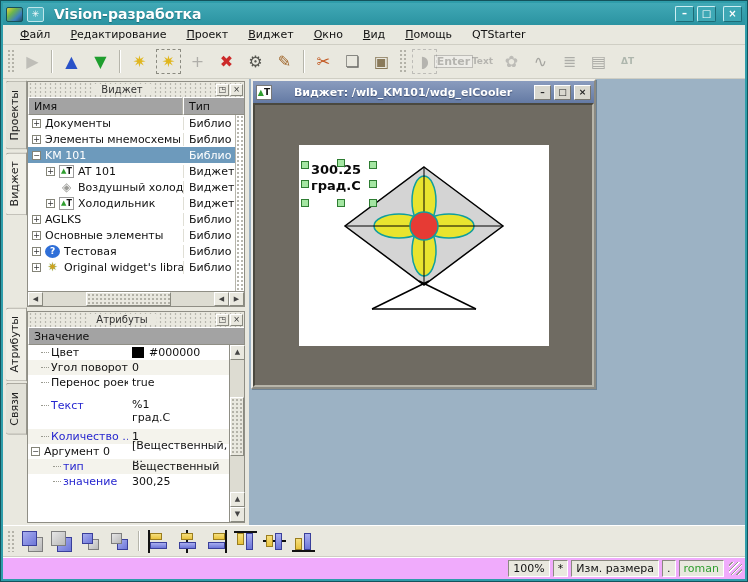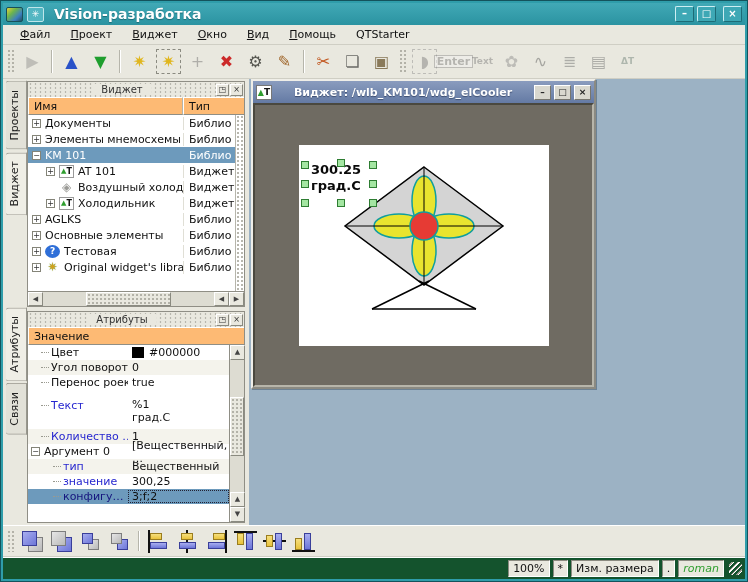--- a/index.html
+++ b/index.html
@@ -79,21 +79,21 @@
   .dock { background:#e9e8df; border:1px solid #8f8e85; display:flex; flex-direction:column; min-height:0; }
   .dock.widget { height:226px; flex:0 0 226px; }
   .dock.attrs { flex:1; margin-top:4px; }
   .dock-header { height:15px; flex:0 0 15px; display:flex; align-items:center;
     background-image:radial-gradient(#b8b7ae 1px, transparent 1.2px); background-size:5px 4px; }
   .dock-title { margin:0 auto; background:#e9e8df; padding:0 8px; font-size:10px; color:#333; }
   .dock-hbtns { display:flex; gap:1px; padding-right:1px; background:#e9e8df; }
   .dhb { width:13px; height:12px; border:1px solid #fff; border-right-color:#8a8a80;
     border-bottom-color:#8a8a80; background:#e9e8df; font-size:8px; line-height:10px; text-align:center; color:#333; }
 
-  .colhead { display:flex; height:18px; flex:0 0 18px; background:#fdba74; }
+  .colhead { display:flex; height:18px; flex:0 0 18px; background:#a3a3a3; }
   .colcell { padding:2px 5px; border-right:1px solid #b6b5ab; border-bottom:1px solid #8f8e85;
     border-top:1px solid #fff; border-left:1px solid #fff; overflow:hidden; white-space:nowrap; }
 
   
   .tree-body { flex:1; background:#fff; display:flex; min-height:0; }
   .tree-rows { flex:1; overflow:hidden; }
   .trow { display:flex; height:16px; align-items:center; white-space:nowrap; }
   .trow .name { flex:1; display:flex; align-items:center; overflow:hidden; padding-left:4px; }
   .trow .type { width:52px; flex:0 0 52px; padding-left:5px; border-left:1px solid #e0dfd6; }
   .trow.sel { background:#6d9abc; color:#fff; }
@@ -164,24 +164,24 @@
   .cbody { flex:1; background:#6f6b62; border:2px solid #4a483f; border-right-color:#b7b5aa;
     border-bottom-color:#b7b5aa; position:relative; }
   .canvas { position:absolute; left:44px; top:40px; width:250px; height:201px; background:#fff; }
   .canvas svg { position:absolute; left:0; top:0; }
   .cv-text { position:absolute; left:12px; top:17px; font-weight:bold; font-size:13px;
     line-height:16px; color:#0a0a0a; }
   .handle { position:absolute; width:8px; height:8px; border:1px solid #2e7d32; }
 
   
   .statusbar { height:22px; flex:0 0 22px; display:flex; align-items:center; justify-content:flex-end;
-    gap:3px; padding:2px 3px; background:#14532d; border-top:1px solid #fff; }
+    gap:3px; padding:2px 3px; background:#f0abfc; border-top:1px solid #fff; }
   .sbox { border:1px solid #8a8a80; border-right-color:#fff; border-bottom-color:#fff;
     padding:1px 4px; font-size:11px; background:#e9e8df; white-space:nowrap; }
-  .sbox.user { color:#2f9e2f;font-style:italic; }
+  .sbox.user { color:#2f9e2f; }
   .grip { width:13px; height:13px; margin-left:2px;
     background:repeating-linear-gradient(135deg, transparent 0 2px, #9a998f 2px 3px, #fff 3px 4px); }
 </style>
 </head>
 <body>
 
 <div class="win">
 
   <div class="titlebar">
     <div class="app-icon"></div>
@@ -189,20 +189,21 @@
     <span class="title-text">Vision-разработка</span>
     <div class="win-btns">
       <div class="wbtn">–</div>
       <div class="wbtn">□</div>
       <div class="wbtn close">×</div>
     </div>
   </div>
 
   <div class="menubar" id="menubar">
       <div class="menu-item"><span class="ul">Ф</span>айл</div>
+      <div class="menu-item"><span class="ul">Р</span>едактирование</div>
       <div class="menu-item"><span class="ul">П</span>роект</div>
       <div class="menu-item"><span class="ul">В</span>иджет</div>
       <div class="menu-item"><span class="ul">О</span>кно</div>
       <div class="menu-item"><span class="ul">В</span>ид</div>
       <div class="menu-item"><span class="ul">П</span>омощь</div>
       <div class="menu-item">QTStarter</div>
     </div>
 
   <div class="toolbar top" id="toolbarTop">
       <div class="tb-handle"></div>
@@ -459,27 +460,20 @@
                   <span>тип</span>
                 </div>
                 <div class="aval">Вещественный</div>
               </div>
               <div class="arow">
                 <div class="aname blue" style="padding-left: 25px;">
                   <span class="guide"></span>
                   <span>значение</span>
                 </div>
                 <div class="aval">300,25</div>
-              </div>
-              <div class="arow alt sel">
-                <div class="aname blue" style="padding-left: 25px;">
-                  <span class="guide"></span>
-                  <span>конфигу…</span>
-                </div>
-                <div class="aval">3;f;2</div>
               </div>
             </div>
           <div class="vscroll">
             <div class="sbtn">▲</div>
             <div class="vtrack">
                 <div class="vthumb"></div>
               </div>
             <div class="sbtn">▲</div>
             <div class="sbtn">▼</div>
           </div>

